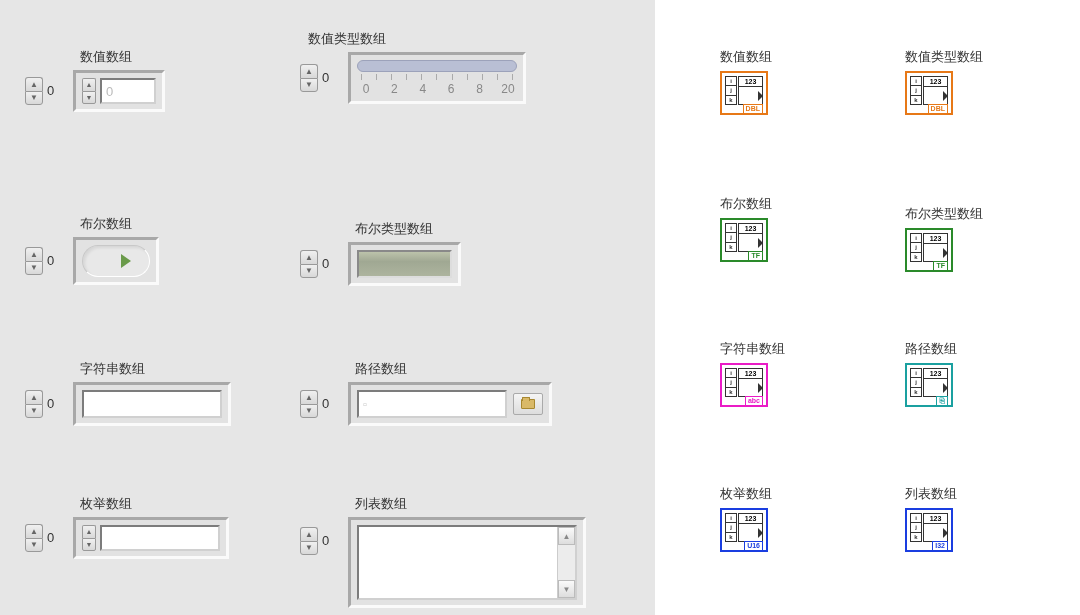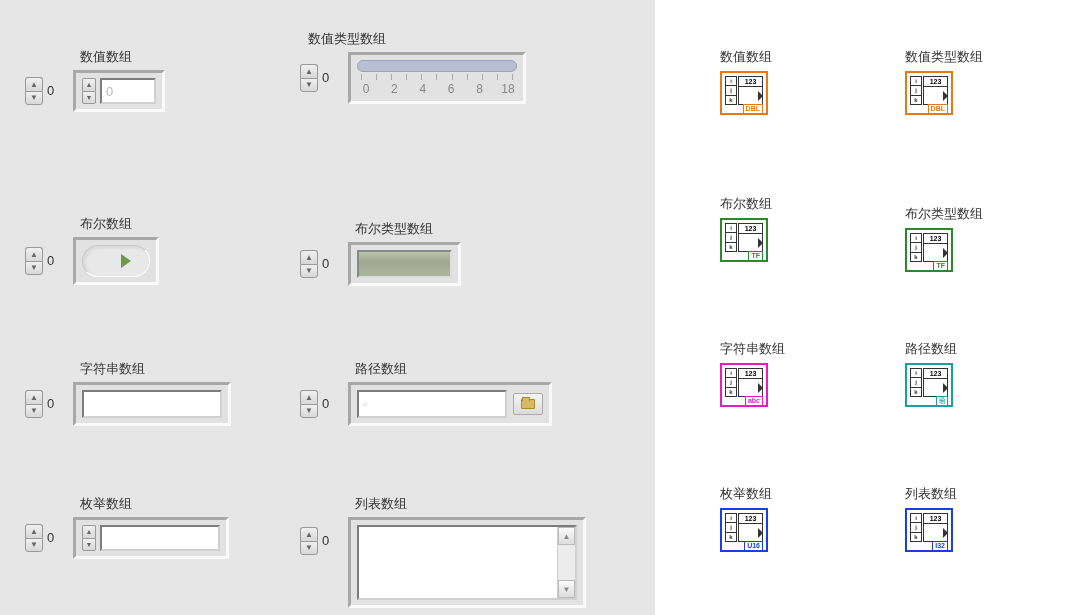--- a/index.html
+++ b/index.html
@@ -352,21 +352,21 @@
               <i></i>
               <i></i>
               <i></i>
             </div>
           <div class="slider-ticks">
             <span>0</span>
             <span>2</span>
             <span>4</span>
             <span>6</span>
             <span>8</span>
-            <span>18</span>
+            <span>20</span>
           </div>
         </div>
       </div>
     </div>
   </div>
 
   <div class="fp-control" style="left:25px; top:215px;">
     <div class="fp-label" style="margin-left:55px;">布尔数组</div>
     <div class="fp-row">
       <div class="idx-spinner">

